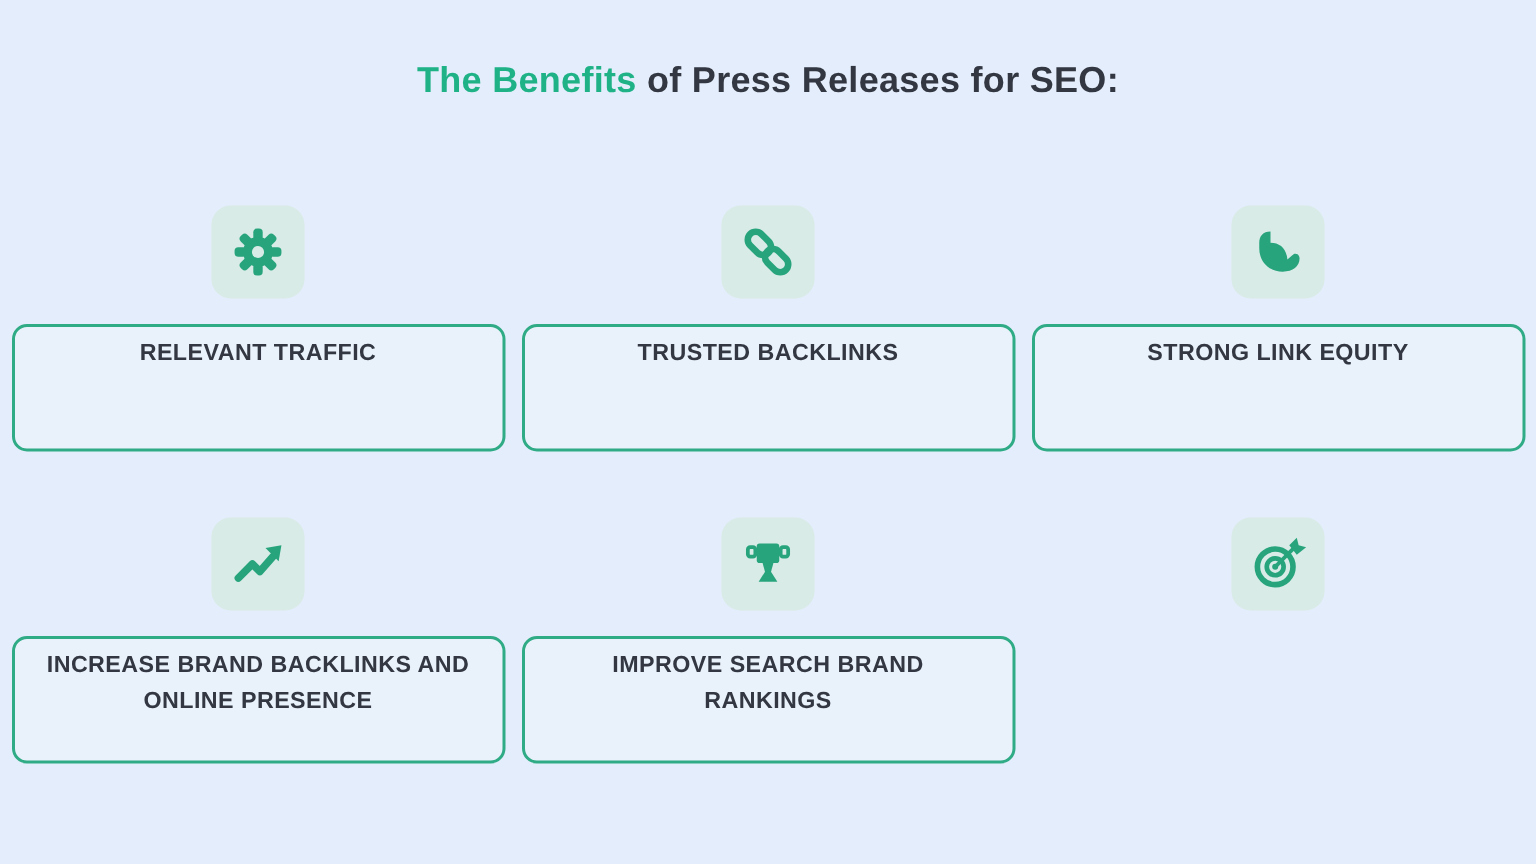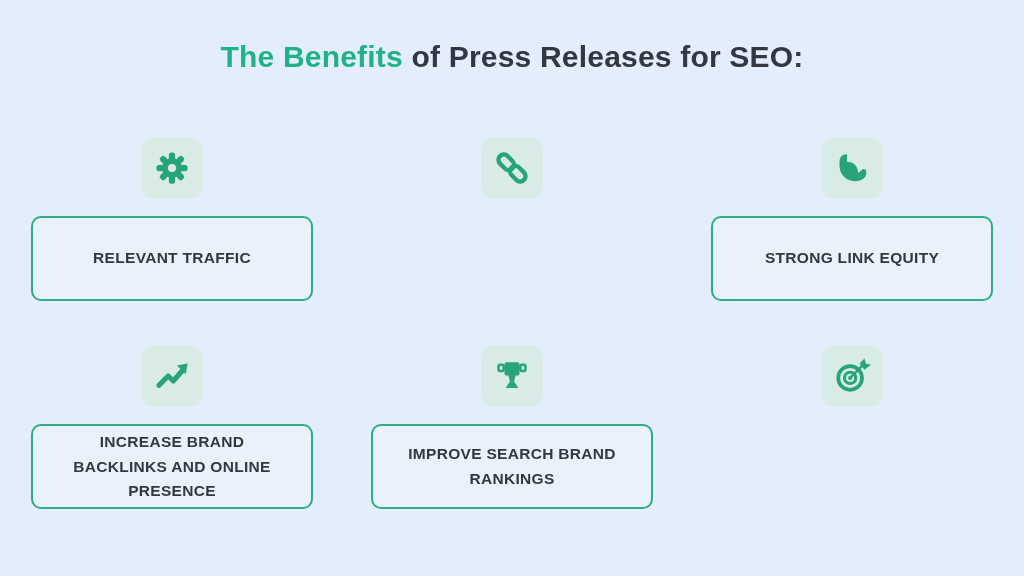--- a/index.html
+++ b/index.html
@@ -15,44 +15,44 @@
   html,body{width:1024px;height:576px;}
   body{
     font-family:"Liberation Sans", sans-serif;
     background:var(--background);
     overflow:hidden;
   }
   .canvas{position:relative;width:1024px;height:576px;background:var(--background);}
   .title{
     position:absolute;top:40px;left:0;width:1024px;
     text-align:center;
-    font-size:30px;font-weight:800;letter-spacing:.2px;
+    font-size:24px;font-weight:800;letter-spacing:.2px;
     color:var(--text-dark);
   }
   .title .hl{color:var(--title-green);}
   .grid{
     position:absolute;left:27px;top:137px;width:970px;
     display:grid;
     grid-template-columns:repeat(3,290px);
     column-gap:50px;row-gap:44px;
   }
   .card{display:flex;flex-direction:column;align-items:center;}
   .tile{
     width:62px;height:62px;border-radius:13px;
     background:var(--tile-background);
     display:flex;align-items:center;justify-content:center;
     margin-bottom:17px;
   }
   .tile svg{display:block;}
   .box{
-    width:282px;height:85px;
+    width:329px;height:85px;
     border:2px solid var(--box-border);
     border-radius:10px;
     background:var(--box-background);
-    display:flex;align-items:center;justify-content:center;
+    display:flex;justify-content:center;
     padding:6px 18px;
   }
   .label{
     font-size:15.5px;font-weight:700;letter-spacing:.3px;
     line-height:1.55;text-align:center;
     color:var(--text-dark);
   }
   .ic{fill:var(--accent-green);}
   .ic-stroke{stroke:var(--accent-green);fill:none;}
 </style>
@@ -88,20 +88,23 @@
     </div>
 
     <div class="card">
       <div class="tile">
         <svg width="40" height="40" viewBox="0 0 64 64">
           <g transform="rotate(-45 32 32)" class="ic-stroke" stroke-width="7">
             <rect x="23.5" y="5" width="17" height="28" rx="8.5"></rect>
             <rect x="23.5" y="31" width="17" height="28" rx="8.5"></rect>
           </g>
         </svg>
+      </div>
+      <div class="box">
+        <div class="label">TRUSTED BACKLINKS</div>
       </div>
     </div>
 
     <div class="card">
       <div class="tile">
         <svg width="40" height="40" viewBox="0 0 64 64">
           <path class="ic" d="M24 10
             C16 10 12 15 12 22
             L12 28
             C12 43 23 53 37 53

